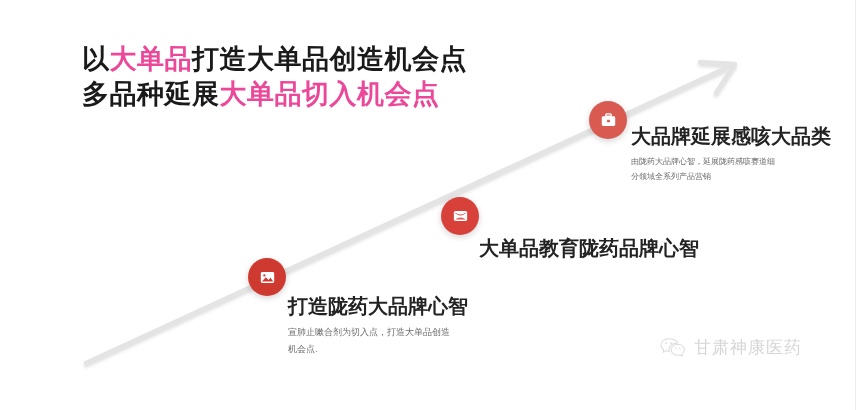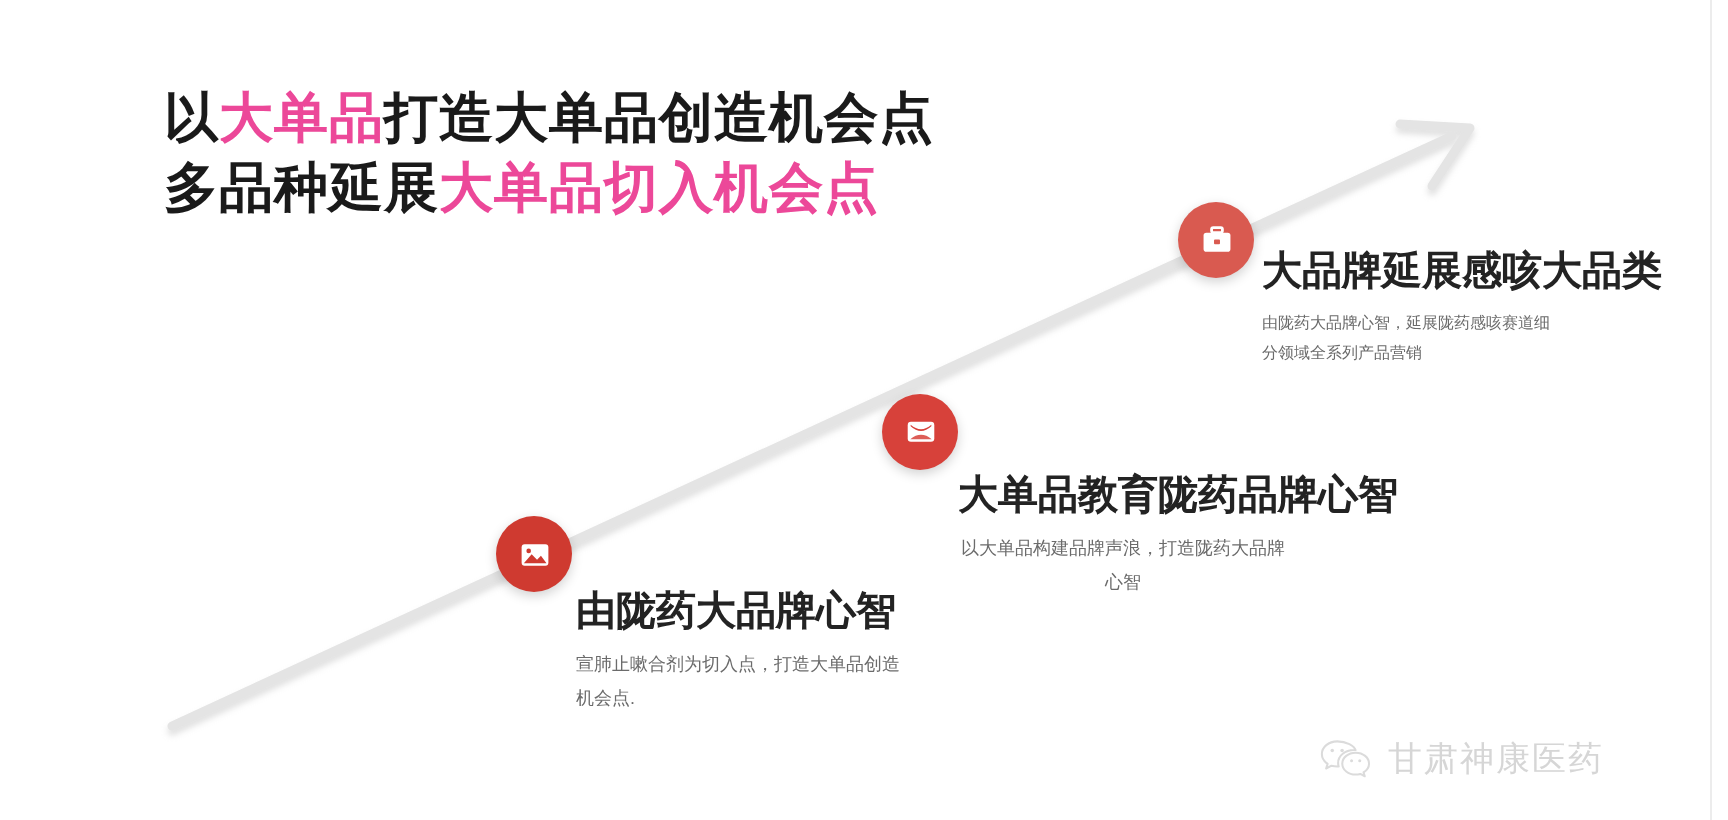--- a/index.html
+++ b/index.html
@@ -92,21 +92,21 @@
   .ms-1 { left: 288px; top: 296px; width: 165px; }
   .ms-2 { left: 479px; top: 238px; width: 165px; text-align: center; }
   .ms-3 { left: 631px; top: 126px; width: 150px; }
 
   .ms-3 .ms-body { font-size: 8px; line-height: 15px; }
 
   
   .watermark {
     position: absolute;
     left: 660px;
-    top: 368px;
+    top: 336px;
     display: flex;
     align-items: center;
     gap: 8px;
     opacity: 0.92;
   }
   .wm-label {
     font-size: 17px;
     color: #d3d3d3;
     letter-spacing: 1px;
     font-family: "DejaVu Sans", sans-serif;
@@ -161,27 +161,26 @@
     <span>
       <svg width="15" height="14" viewBox="0 0 16 15" xmlns="http://www.w3.org/2000/svg">
         <rect x="5.1" y="0.9" width="5.8" height="2.6" rx="0.9" fill="none" stroke="#ffffff" stroke-width="1.5"></rect>
         <rect x="0.8" y="3.6" width="14.4" height="10.2" rx="1.5" fill="#ffffff"></rect>
         <rect x="6.4" y="7.2" width="3.2" height="2.6" rx="0.5" fill="#d95a50"></rect>
       </svg>
     </span>
   </div>
 
   <div class="ms ms-1">
-    <div class="ms-title">由陇药大品牌心智</div>
+    <div class="ms-title">打造陇药大品牌心智</div>
     <div class="ms-body">宣肺止嗽合剂为切入点，打造大单品创造机会点.</div>
   </div>
 
   <div class="ms ms-2">
     <div class="ms-title">大单品教育陇药品牌心智</div>
-    <div class="ms-body">以大单品构建品牌声浪，打造陇药大品牌心智</div>
   </div>
 
   <div class="ms ms-3">
     <div class="ms-title">大品牌延展感咳大品类</div>
     <div class="ms-body">由陇药大品牌心智，延展陇药感咳赛道细分领域全系列产品营销</div>
   </div>
 
   <div class="watermark">
     <span class="wm-icon">
       <svg width="26" height="21" viewBox="0 0 28 22" xmlns="http://www.w3.org/2000/svg">

